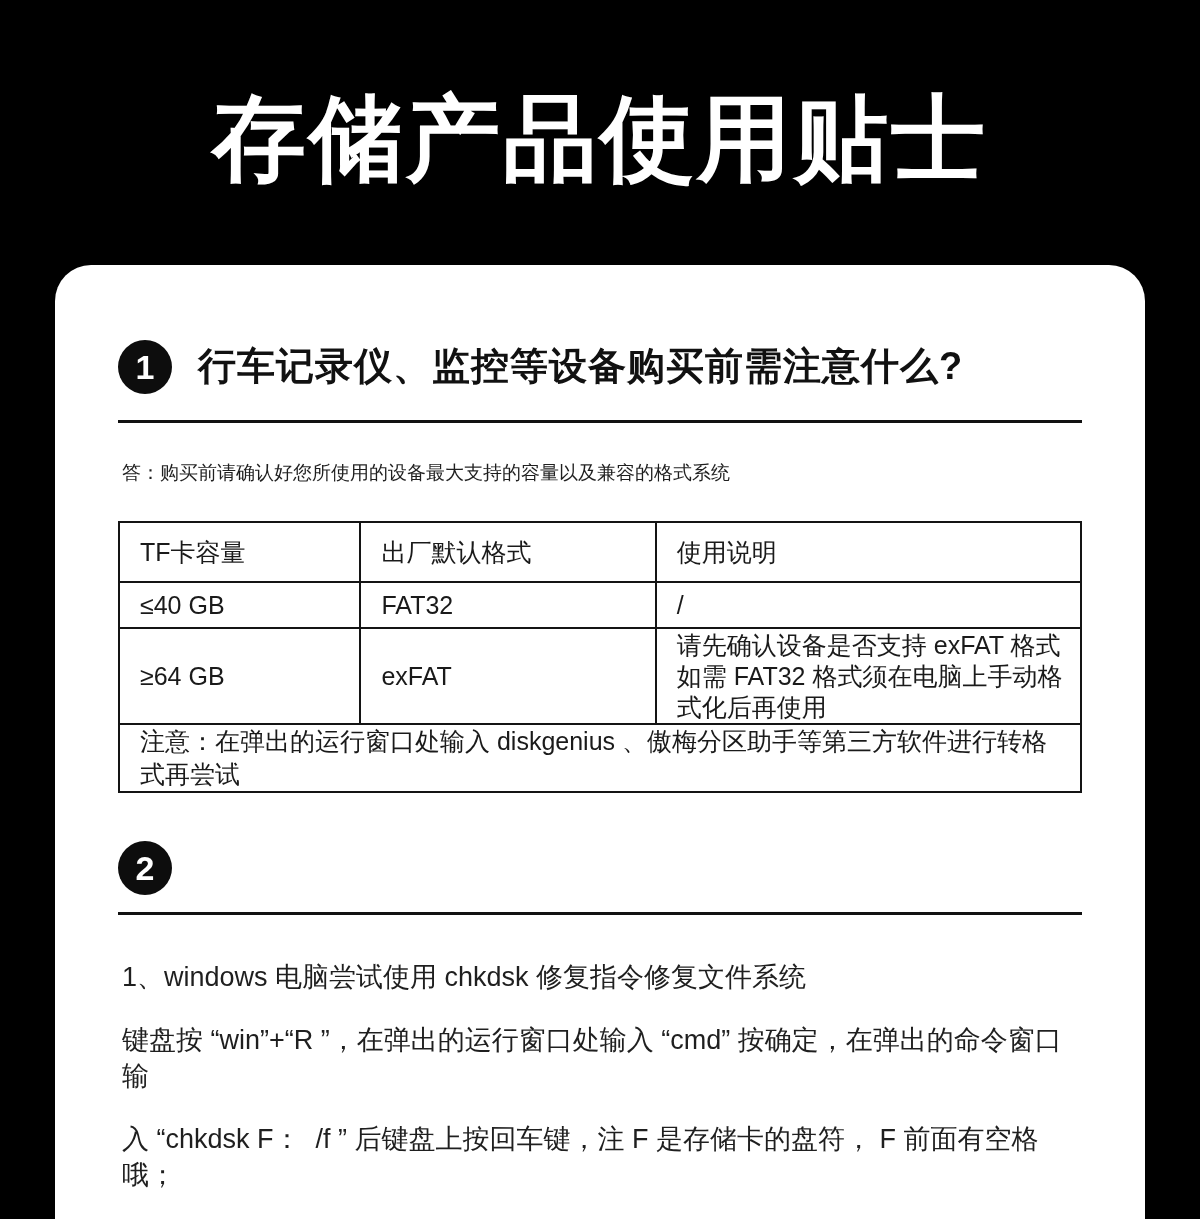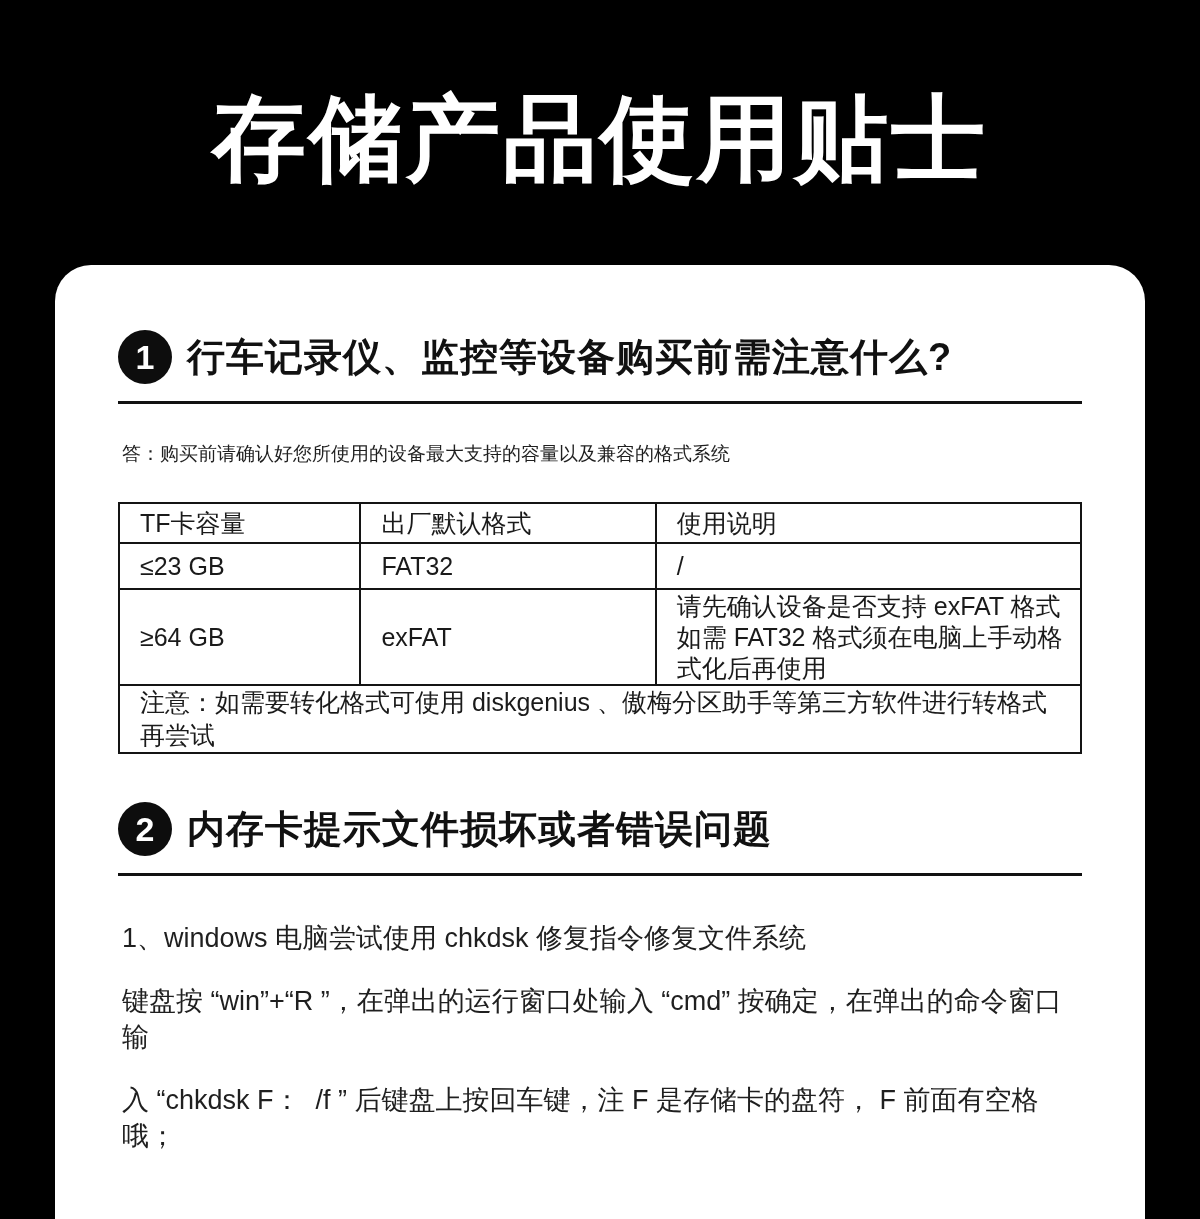--- a/index.html
+++ b/index.html
@@ -49,21 +49,21 @@
     background: #0d0d0d;
     color: #fff;
     font-size: 34px;
     font-weight: 800;
     display: flex;
     align-items: center;
     justify-content: center;
     line-height: 1;
   }
   .sec-title {
-    margin: 0;
+    margin: 11px;
     font-size: 38px;
     font-weight: 800;
     color: #111;
     letter-spacing: 1px;
     white-space: nowrap;
   }
   .rule {
     height: 3px;
     background: #111;
     margin-top: 17px;
@@ -82,21 +82,21 @@
   }
   .format-table th, .format-table td {
     border: 2px solid #141414;
     font-size: 25px;
     color: #1a1a1a;
     font-weight: 400;
     text-align: left;
     padding: 0 10px 0 20px;
     vertical-align: middle;
   }
-  .format-table thead th { height: 40px; }
+  .format-table thead th { height: 60px; }
   tr.row-32 td { height: 46px; }
   tr.row-64 td { height: 96px; }
   tr.note-row td { height: 56px; }
   .cell-notes { white-space: pre-line; line-height: 31px; padding-top: 8px; padding-bottom: 8px; }
   .section2 { margin-top: 48px; }
   .lines p {
     margin: 27px 0 0 4px;
     font-size: 27px;
     color: #1f1f1f;
     white-space: pre-wrap;
@@ -132,42 +132,41 @@
         </colgroup>
         <thead>
           <tr>
             <th>TF卡容量</th>
             <th>出厂默认格式</th>
             <th>使用说明</th>
           </tr>
         </thead>
         <tbody>
           <tr class="row-32">
-            <td>≤23 GB</td>
+            <td>≤40 GB</td>
             <td>FAT32</td>
             <td>/</td>
           </tr>
           <tr class="row-64">
             <td>≥64 GB</td>
             <td>exFAT</td>
             <td class="cell-notes">请先确认设备是否支持 exFAT 格式
 如需 FAT32 格式须在电脑上手动格
 式化后再使用</td>
           </tr>
           <tr class="note-row">
-            <td colspan="3">注意：如需要转化格式可使用 diskgenius 、傲梅分区助手等第三方软件进行转格式再尝试</td>
+            <td colspan="3">注意：在弹出的运行窗口处输入 diskgenius 、傲梅分区助手等第三方软件进行转格式再尝试</td>
           </tr>
         </tbody>
       </table>
     </section>
 
     <section class="section2">
       <div class="sec-head">
         <span class="badge">2</span>
-        <h2 class="sec-title">内存卡提示文件损坏或者错误问题</h2>
       </div>
       <div class="rule"></div>
 
       <div class="lines">
         <p>1、windows 电脑尝试使用 chkdsk 修复指令修复文件系统</p>
         <p>键盘按 “win”+“R ”，在弹出的运行窗口处输入 “cmd” 按确定，在弹出的命令窗口输</p>
         <p>入 “chkdsk F：  /f ” 后键盘上按回车键，注 F 是存储卡的盘符， F 前面有空格哦；</p>
 
       </div>
     </section>

